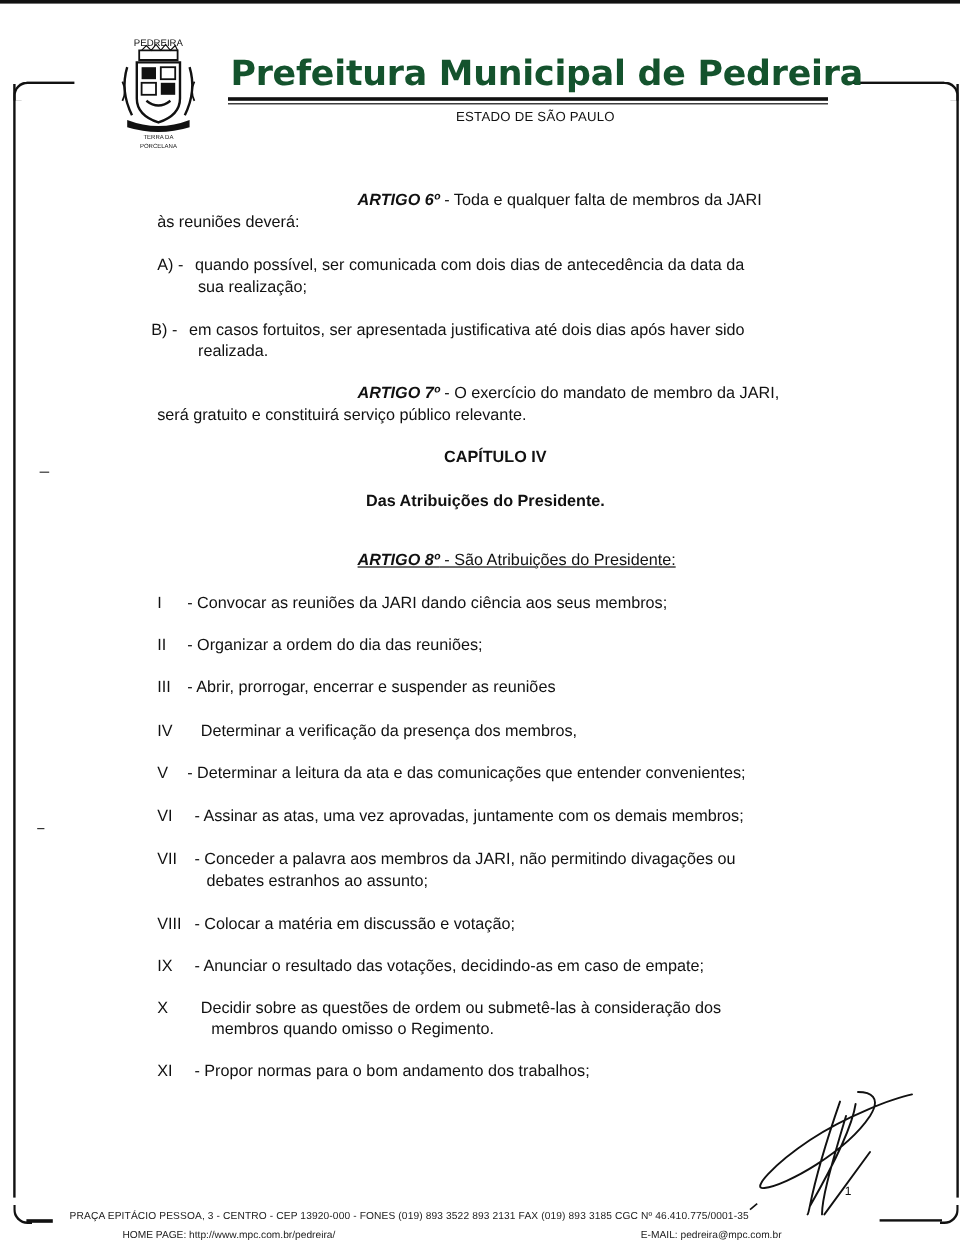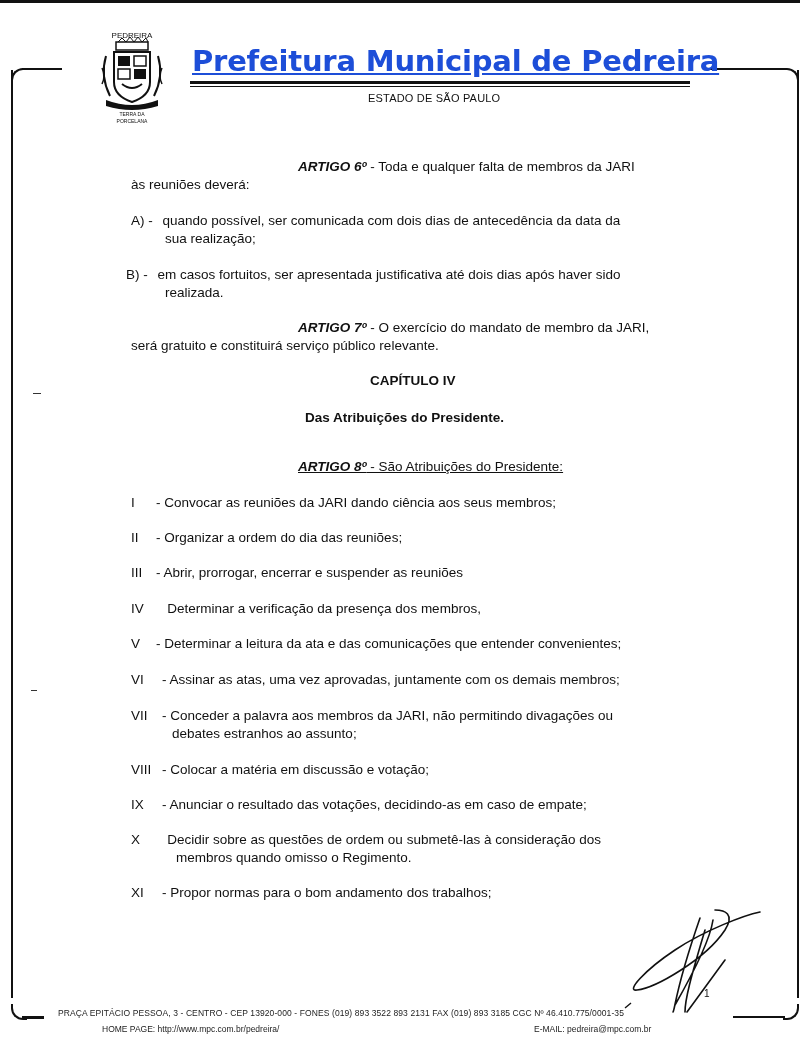--- a/index.html
+++ b/index.html
@@ -19,26 +19,26 @@
   .line-bl { position: absolute; left: 22px; top: 1016px; width: 22px; height: 0; border-top: 3px solid #111; }
   .corner-br { position: absolute; left: 783px; top: 1004px; width: 14px; height: 14px; border-bottom: 2px solid #111; border-right: 2px solid #111; border-bottom-right-radius: 12px; }
   .line-br { position: absolute; left: 733px; top: 1016px; width: 52px; height: 0; border-top: 2px solid #111; }
 
   .crest { position: absolute; left: 92px; top: 28px; width: 80px; height: 96px; }
   .crest svg { width: 80px; height: 96px; }
 
   .title {
     position: absolute; left: 192px; top: 44px; width: 500px;
     font-family: "DejaVu Sans", sans-serif; font-weight: bold; font-size: 29px;
-    letter-spacing: -0.2px; color: #1d4ed8; white-space: nowrap; text-decoration: underline;
+    letter-spacing: -0.2px; color: #14532d; white-space: nowrap;
   }
   .title-rule1 { position: absolute; left: 190px; top: 81px; width: 500px; border-top: 3px solid #111; }
   .title-rule2 { position: absolute; left: 190px; top: 86px; width: 500px; border-top: 1px solid #111; }
   .subtitle {
-    position: absolute; left: 368px; top: 92px;
+    position: absolute; left: 380px; top: 92px;
     font-size: 11px; color: #111; letter-spacing: 0.2px;
   }
 
   .body-text { font-size: 13.5px; line-height: 18px; color: #111; }
   .p { position: absolute; white-space: nowrap; }
   .b { font-weight: bold; }
   .bi { font-weight: bold; font-style: italic; }
 
   .item-num { position: absolute; left: 131px; }
   .item-text { position: absolute; left: 156px; white-space: nowrap; }

